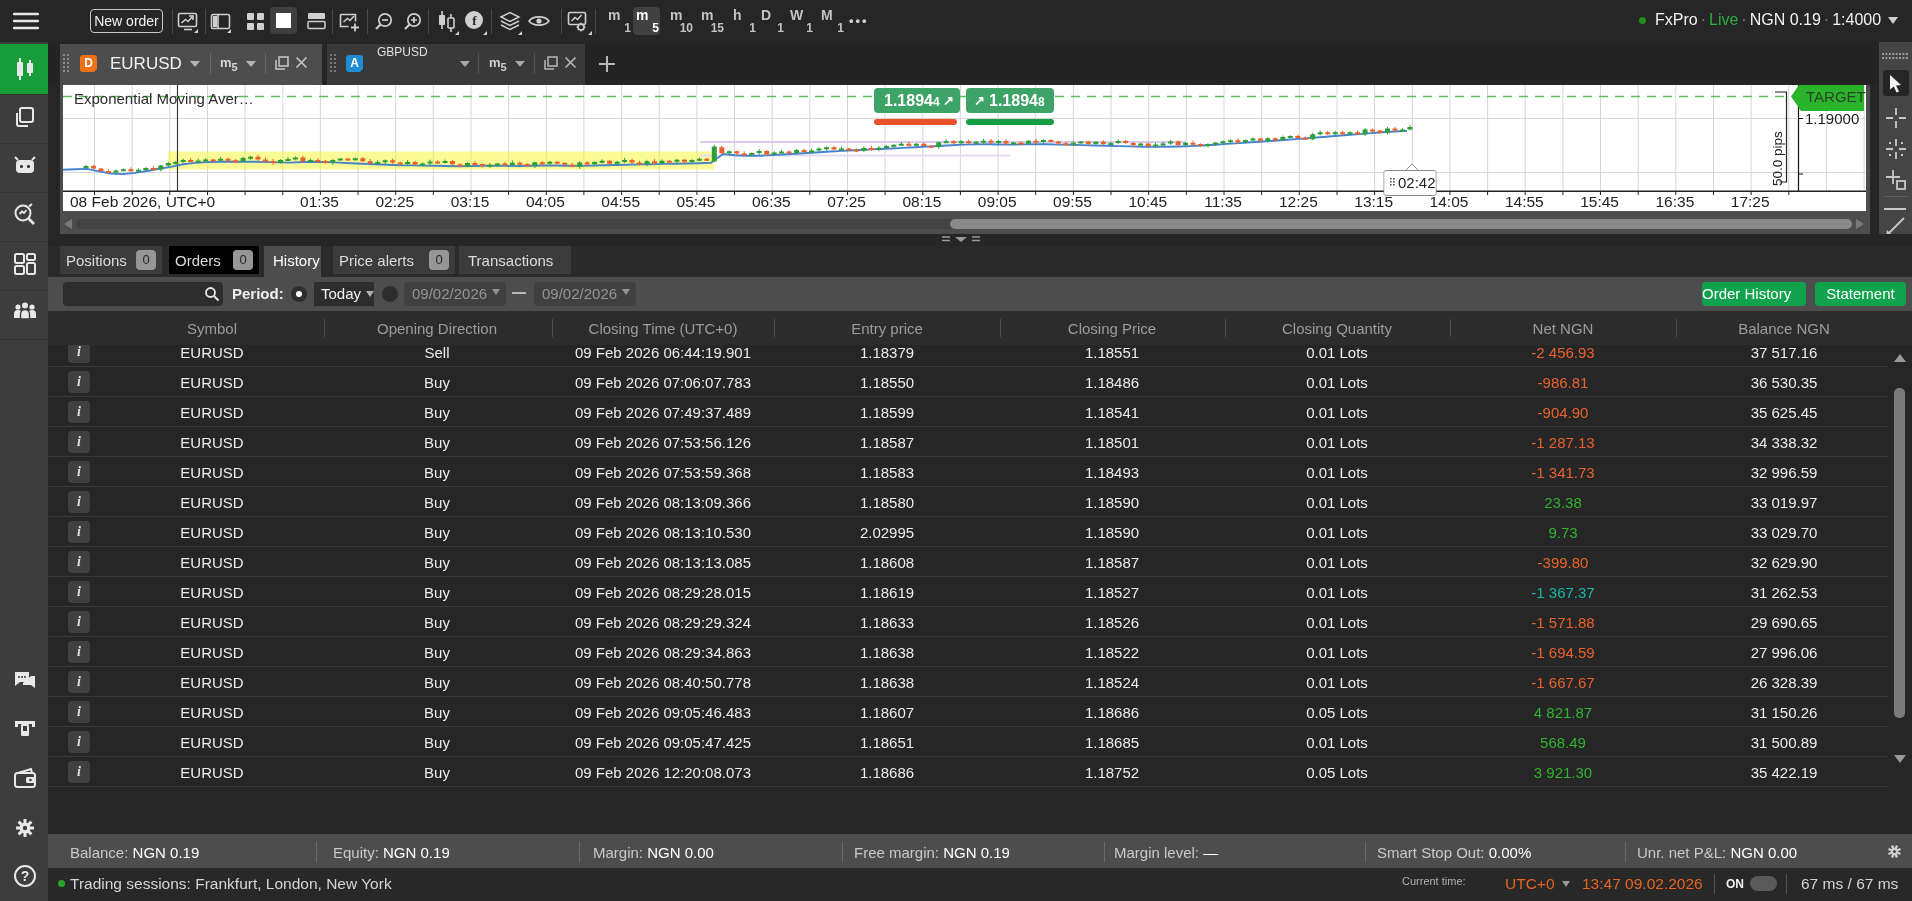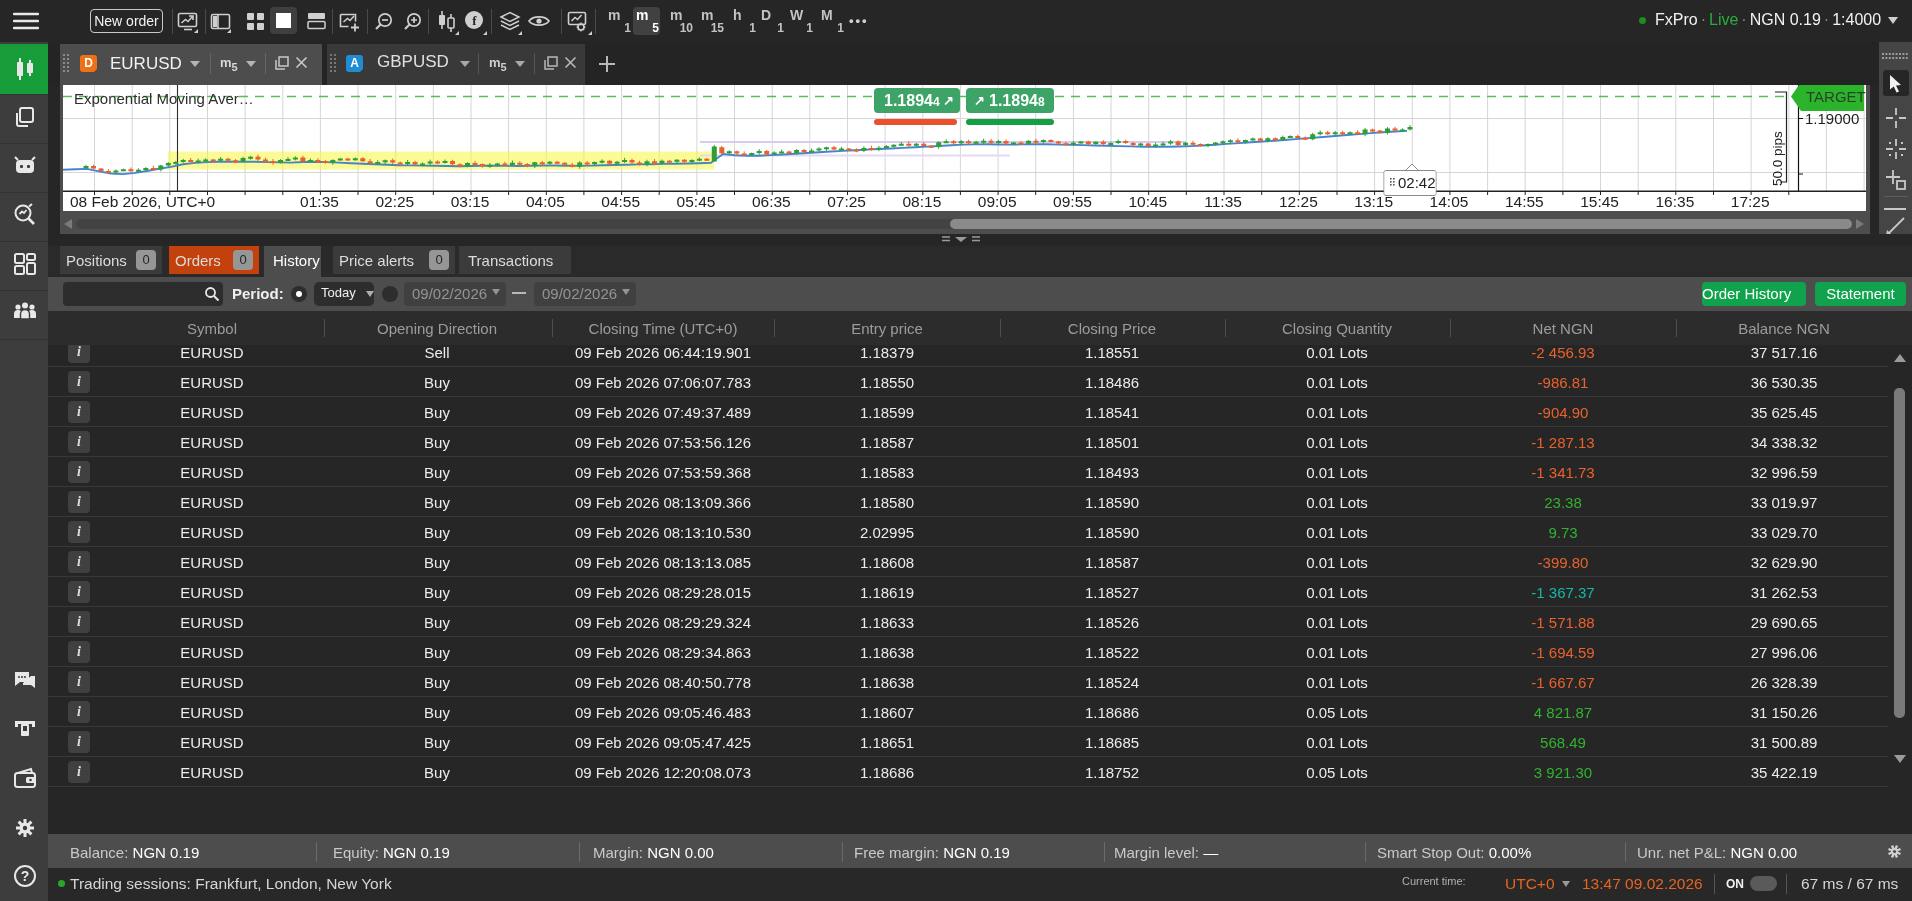--- a/index.html
+++ b/index.html
@@ -238,21 +238,21 @@
     <rect x="0" y="12" width="2" height="2" fill="#777"></rect>
     <rect x="0" y="16" width="2" height="2" fill="#777"></rect>
     <rect x="4" y="0" width="2" height="2" fill="#777"></rect>
     <rect x="4" y="4" width="2" height="2" fill="#777"></rect>
     <rect x="4" y="8" width="2" height="2" fill="#777"></rect>
     <rect x="4" y="12" width="2" height="2" fill="#777"></rect>
     <rect x="4" y="16" width="2" height="2" fill="#777"></rect>
   </svg>
 <div class="abs" style="left:346px;top:55px;width:17px;height:17px;background:#1f8cd6;border-radius:3px;color:#fff;font-size:12px;font-weight:bold;text-align:center;line-height:17px">A</div>
 <div class="abs" style="left:359px;top:68px;width:0;height:0;border-left:5px solid transparent;border-bottom:5px solid #393939"></div>
-<div class="abs" style="left:377px;top:52px;font-size:17px;color:#e0e0e0">GBPUSD</div>
+<div class="abs" style="left:377px;top:45px;font-size:12px;color:#e0e0e0">GBPUSD</div>
 <div class="abs" style="left:460px;top:61px;width:0;height:0;border-left:5px solid transparent;border-right:5px solid transparent;border-top:6px solid #a8a8a8"></div>
 <div class="abs" style="left:478px;top:53px;width:1px;height:21px;background:#555"></div>
 <div class="abs" style="left:489px;top:53px;color:#cfcfcf"><span style="font-size:13px;font-weight:bold">m</span><span style="font-size:11px;font-weight:bold;vertical-align:-4px">5</span></div>
 <div class="abs" style="left:515px;top:61px;width:0;height:0;border-left:5px solid transparent;border-right:5px solid transparent;border-top:6px solid #a8a8a8"></div>
 <div class="abs" style="left:534px;top:53px;width:1px;height:21px;background:#555"></div>
 <svg class="abs" style="left:544px;top:56px" width="14" height="14" viewBox="0 0 14 14">
     <rect x="4" y="1" width="9" height="9" fill="none" stroke="#b8b8b8" stroke-width="1.5"></rect>
     <path d="M1 4v9h9" fill="none" stroke="#b8b8b8" stroke-width="1.5"></path>
   </svg>
 <svg class="abs" style="left:564px;top:56px" width="13" height="13" viewBox="0 0 13 13">
@@ -379,21 +379,21 @@
 <svg class="abs" style="left:942px;top:236px" width="38" height="6" viewBox="0 0 38 6">
     <path d="M0 1h8M0 4.5h8M30 1h8M30 4.5h8" stroke="#9a9a9a" stroke-width="1.6"></path>
     <path d="M13 1 h12 l-6 5 z" fill="#9a9a9a"></path>
   </svg>
 <div class="abs" style="left:48px;top:246px;width:1864px;height:588px;background:#262626">
     <div class="abs" style="left:0;top:0;width:1864px;height:31px;background:#2a2a2a"></div>
     <div class="abs" style="left:12px;top:0;width:102px;height:28px;background:#3b3b3b;color:#dcdcdc;font-size:15px">
       <span style="position:absolute;left:6px;top:6px">Positions</span>
       <span style="position:absolute;right:6px;top:4px;width:20px;height:20px;background:#969696;border-radius:4px;color:#262626;text-align:center;line-height:20px;font-size:13px">0</span>
     </div>
-    <div class="abs" style="left:121px;top:0;width:90px;height:28px;background:#c2410c;color:#dcdcdc;font-size:15px">
+    <div class="abs" style="left:121px;top:0;width:90px;height:28px;background:#000000;color:#dcdcdc;font-size:15px">
       <span style="position:absolute;left:6px;top:6px">Orders</span>
       <span style="position:absolute;right:6px;top:4px;width:20px;height:20px;background:#969696;border-radius:4px;color:#262626;text-align:center;line-height:20px;font-size:13px">0</span>
     </div>
     <div class="abs" style="left:216px;top:0;width:57px;height:31px;background:#4d4d4d;color:#fff;font-size:15px">
       <span style="position:absolute;left:9px;top:6px">History</span>
     </div>
     <div class="abs" style="left:285px;top:0;width:122px;height:28px;background:#3b3b3b;color:#dcdcdc;font-size:15px">
       <span style="position:absolute;left:6px;top:6px">Price alerts</span>
       <span style="position:absolute;right:6px;top:4px;width:20px;height:20px;background:#969696;border-radius:4px;color:#262626;text-align:center;line-height:20px;font-size:13px">0</span>
     </div>
@@ -402,21 +402,21 @@
     </div>
     <div class="abs" style="left:0;top:31px;width:1864px;height:34px;background:#4d4d4d">
       <div class="abs" style="left:15px;top:5px;width:160px;height:24px;background:#2d2d2d;border-radius:4px"></div>
       <svg class="abs" style="left:156px;top:9px" width="16" height="16" viewBox="0 0 16 16">
         <circle cx="6.5" cy="6.5" r="4.5" fill="none" stroke="#e8e8e8" stroke-width="1.8"></circle>
         <path d="M10 10 L14.5 14.5" stroke="#e8e8e8" stroke-width="2"></path>
       </svg>
       <div class="abs" style="left:184px;top:8px;font-size:15px;font-weight:bold;color:#f0f0f0">Period:</div>
       <div class="abs" style="left:243px;top:9px;width:16px;height:16px;border-radius:50%;background:#2d2d2d"></div>
       <div class="abs" style="left:248px;top:14px;width:6px;height:6px;border-radius:50%;background:#fff"></div>
-      <div class="abs" style="left:266px;top:5px;width:60px;height:24px;background:#2d2d2d;border-radius:5px;color:#f0f0f0;font-size:13px">
+      <div class="abs" style="left:266px;top:5px;width:60px;height:24px;background:#2d2d2d;border-radius:0;color:#f0f0f0;font-size:15px">
         <span style="position:absolute;left:7px;top:3px">Today</span>
       </div>
       <div class="abs" style="left:318px;top:14px;width:0;height:0;border-left:4px solid transparent;border-right:4px solid transparent;border-top:6px solid #b0b0b0"></div>
       <div class="abs" style="left:334px;top:9px;width:16px;height:16px;border-radius:50%;background:#2d2d2d"></div>
       <div class="abs" style="left:356px;top:5px;width:102px;height:24px;background:#404040;border-radius:4px;color:#949494;font-size:15px">
         <span style="position:absolute;left:8px;top:3px">09/02/2026</span>
         <span style="position:absolute;right:6px;top:7px;width:0;height:0;border-left:4px solid transparent;border-right:4px solid transparent;border-top:6px solid #949494"></span>
       </div>
       <div class="abs" style="left:464px;top:15px;width:14px;height:2px;background:#b8b8b8"></div>
       <div class="abs" style="left:486px;top:5px;width:102px;height:24px;background:#404040;border-radius:4px;color:#949494;font-size:15px">

